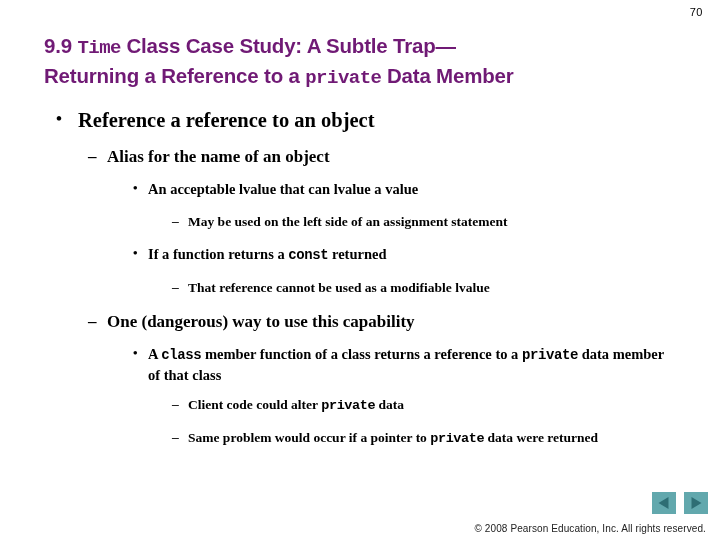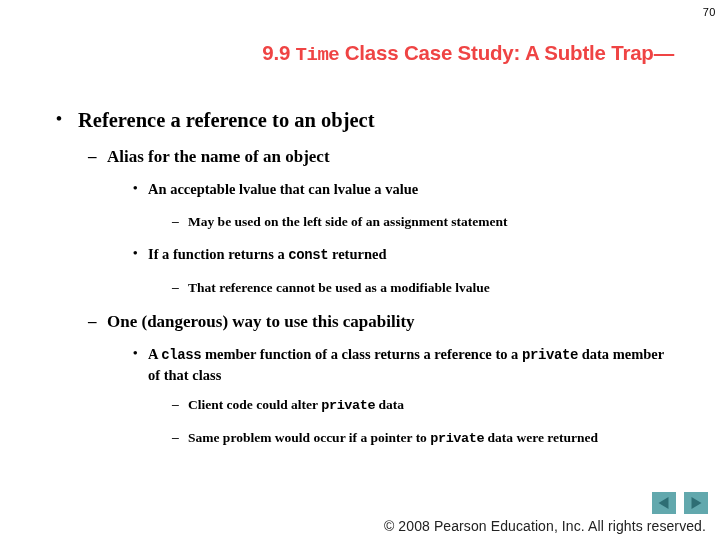--- a/index.html
+++ b/index.html
@@ -13,40 +13,39 @@
     height: 540px;
     position: relative;
     overflow: hidden;
     font-family: "Liberation Serif", serif;
   }
 
   
   #page-number {
     position: absolute;
     top: 6px;
-    right: 4px;
+    right: 17px;
     font-family: "Liberation Sans", sans-serif;
     font-size: 11px;
     color: #000000;
     letter-spacing: 0.5px;
   }
 
   
   #slide-title {
     position: absolute;
     left: 44px;
-    top: 39px;
+    top: 32px;
     width: 630px;
     font-family: "Liberation Sans", sans-serif;
     font-weight: bold;
     font-size: 20.5px;
     line-height: 27px;
-    color: #ef4444;
+    color: #701a75;
     letter-spacing: -0.2px;
-    text-align: right;
   }
   #slide-title .mono {
     font-family: "Liberation Mono", monospace;
     font-weight: bold;
     font-size: 19px;
     letter-spacing: -0.5px;
   }
 
   
   #slide-body {
@@ -157,32 +156,32 @@
     transform: translate(-45%, -50%);
     border-left: 10px solid #2E6E74;
   }
 
   
   #footer-copyright {
     position: absolute;
     right: 14px;
     bottom: 6px;
     font-family: "Liberation Sans", sans-serif;
-    font-size: 14px;
+    font-size: 10px;
     color: #222222;
     letter-spacing: 0.1px;
   }
 </style>
 </head>
 <body>
 
 <div id="page-number">70</div>
 
 <div id="slide-title">
-  <span><span>9.9 </span><span class="mono">Time</span><span> Class Case Study: A Subtle Trap—</span></span><br>
+  <span><span>9.9 </span><span class="mono">Time</span><span> Class Case Study: A Subtle Trap—</span></span><br><span><span>Returning a Reference to a </span><span class="mono">private</span><span> Data Member</span></span>
 </div>
 
 <div id="slide-body">
 
   <div class="line lv1 gap-a">
     <span class="marker">•</span>
     <span class="txt">Reference a reference to an object</span>
   </div>
 
   <div class="line lv2 gap-b">

